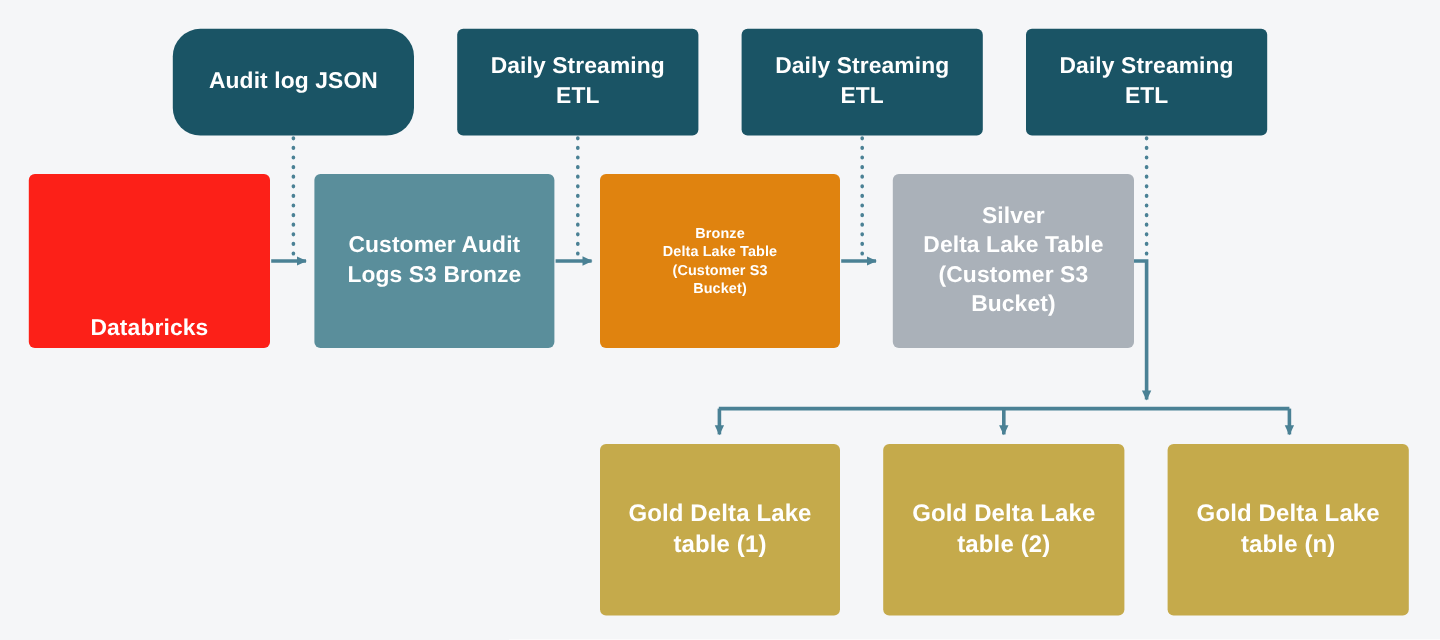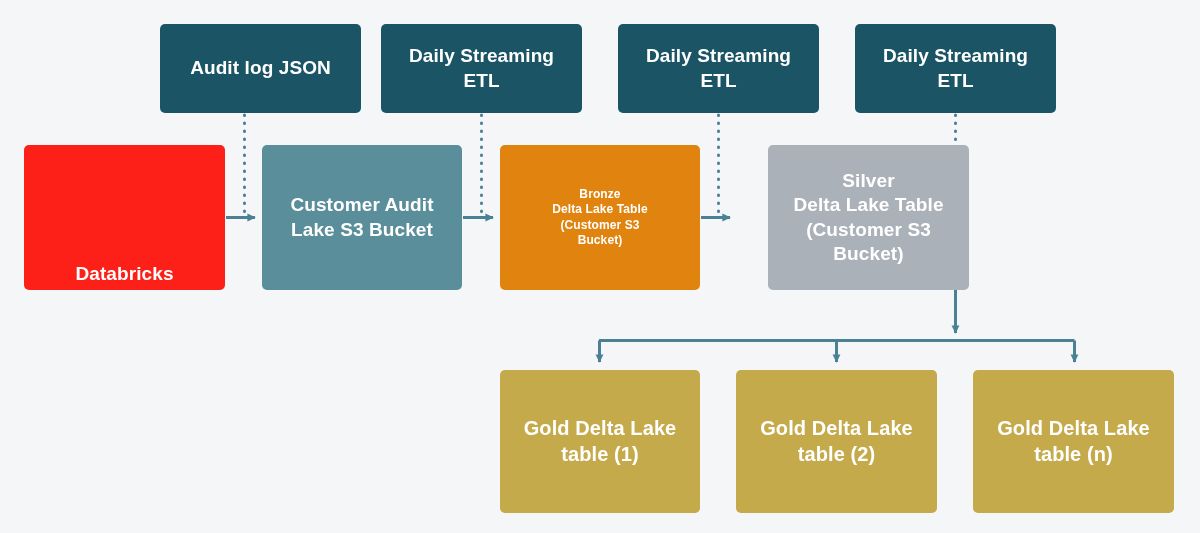--- a/index.html
+++ b/index.html
@@ -39,21 +39,21 @@
   }
 
   
   .src {
     background: #1a5465;
     font-size: 19px;
     top: 24px;
     height: 89px;
     width: 201px;
   }
-  #src-0 { left: 160px; }
+  #src-0 { left: 144px; border-radius: 23px; }
   #src-1 { left: 381px; }
   #src-2 { left: 618px; }
   #src-3 { left: 855px; }
 
   
   .mid {
     top: 145px;
     height: 145px;
   }
   #node-databricks {
@@ -69,21 +69,21 @@
     background: #5a8e9b;
     font-size: 19px;
   }
   #node-bronze {
     left: 500px;
     width: 200px;
     background: #e0830f;
     font-size: 12px;
   }
   #node-silver {
-    left: 768px;
+    left: 744px;
     width: 201px;
     background: #aab1b9;
     font-size: 19px;
   }
 
   
   .gold {
     top: 370px;
     height: 143px;
     width: 201px;
@@ -152,21 +152,21 @@
   <div class="node src" id="src-3">
     <span class="node-label">Daily Streaming
 ETL</span>
   </div>
 
   <div class="node mid" id="node-databricks">
     <span class="node-label">Databricks</span>
   </div>
   <div class="node mid" id="node-s3">
     <span class="node-label">Customer Audit
-Lake S3 Bucket</span>
+Logs S3 Bronze</span>
   </div>
   <div class="node mid" id="node-bronze">
     <span class="node-label">Bronze
 Delta Lake Table
 (Customer S3
 Bucket)</span>
   </div>
   <div class="node mid" id="node-silver">
     <span class="node-label">Silver
 Delta Lake Table

